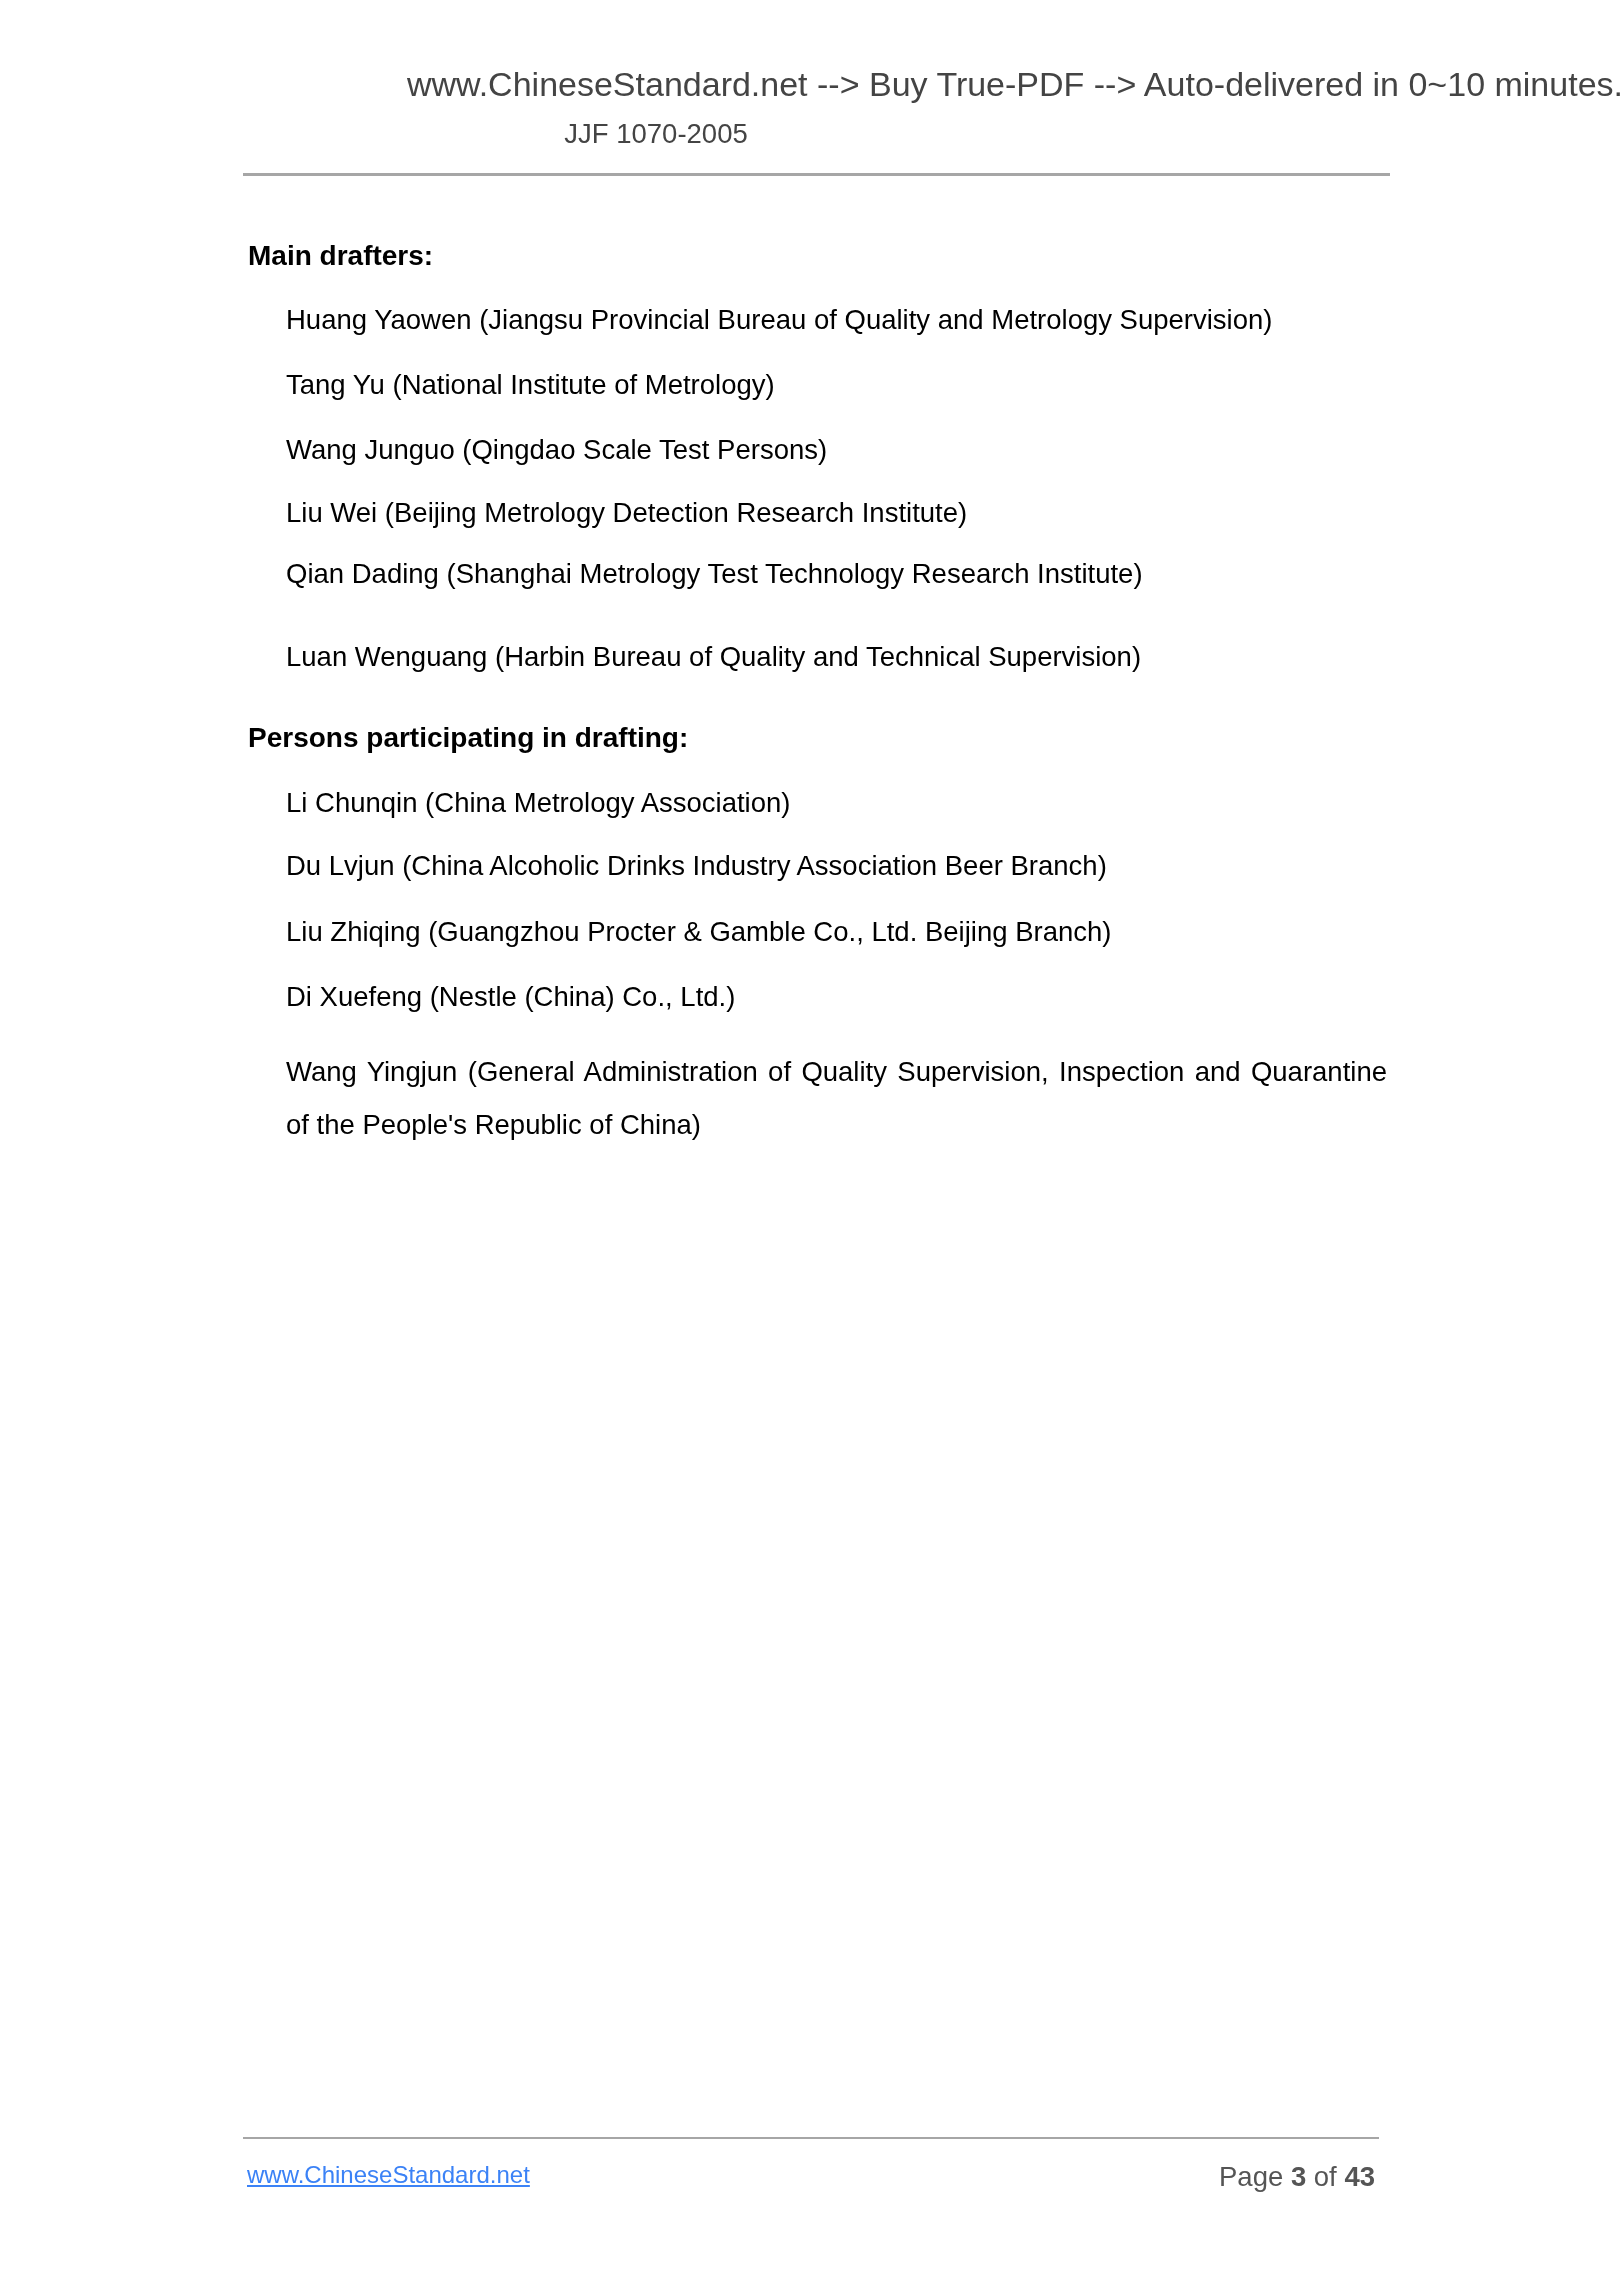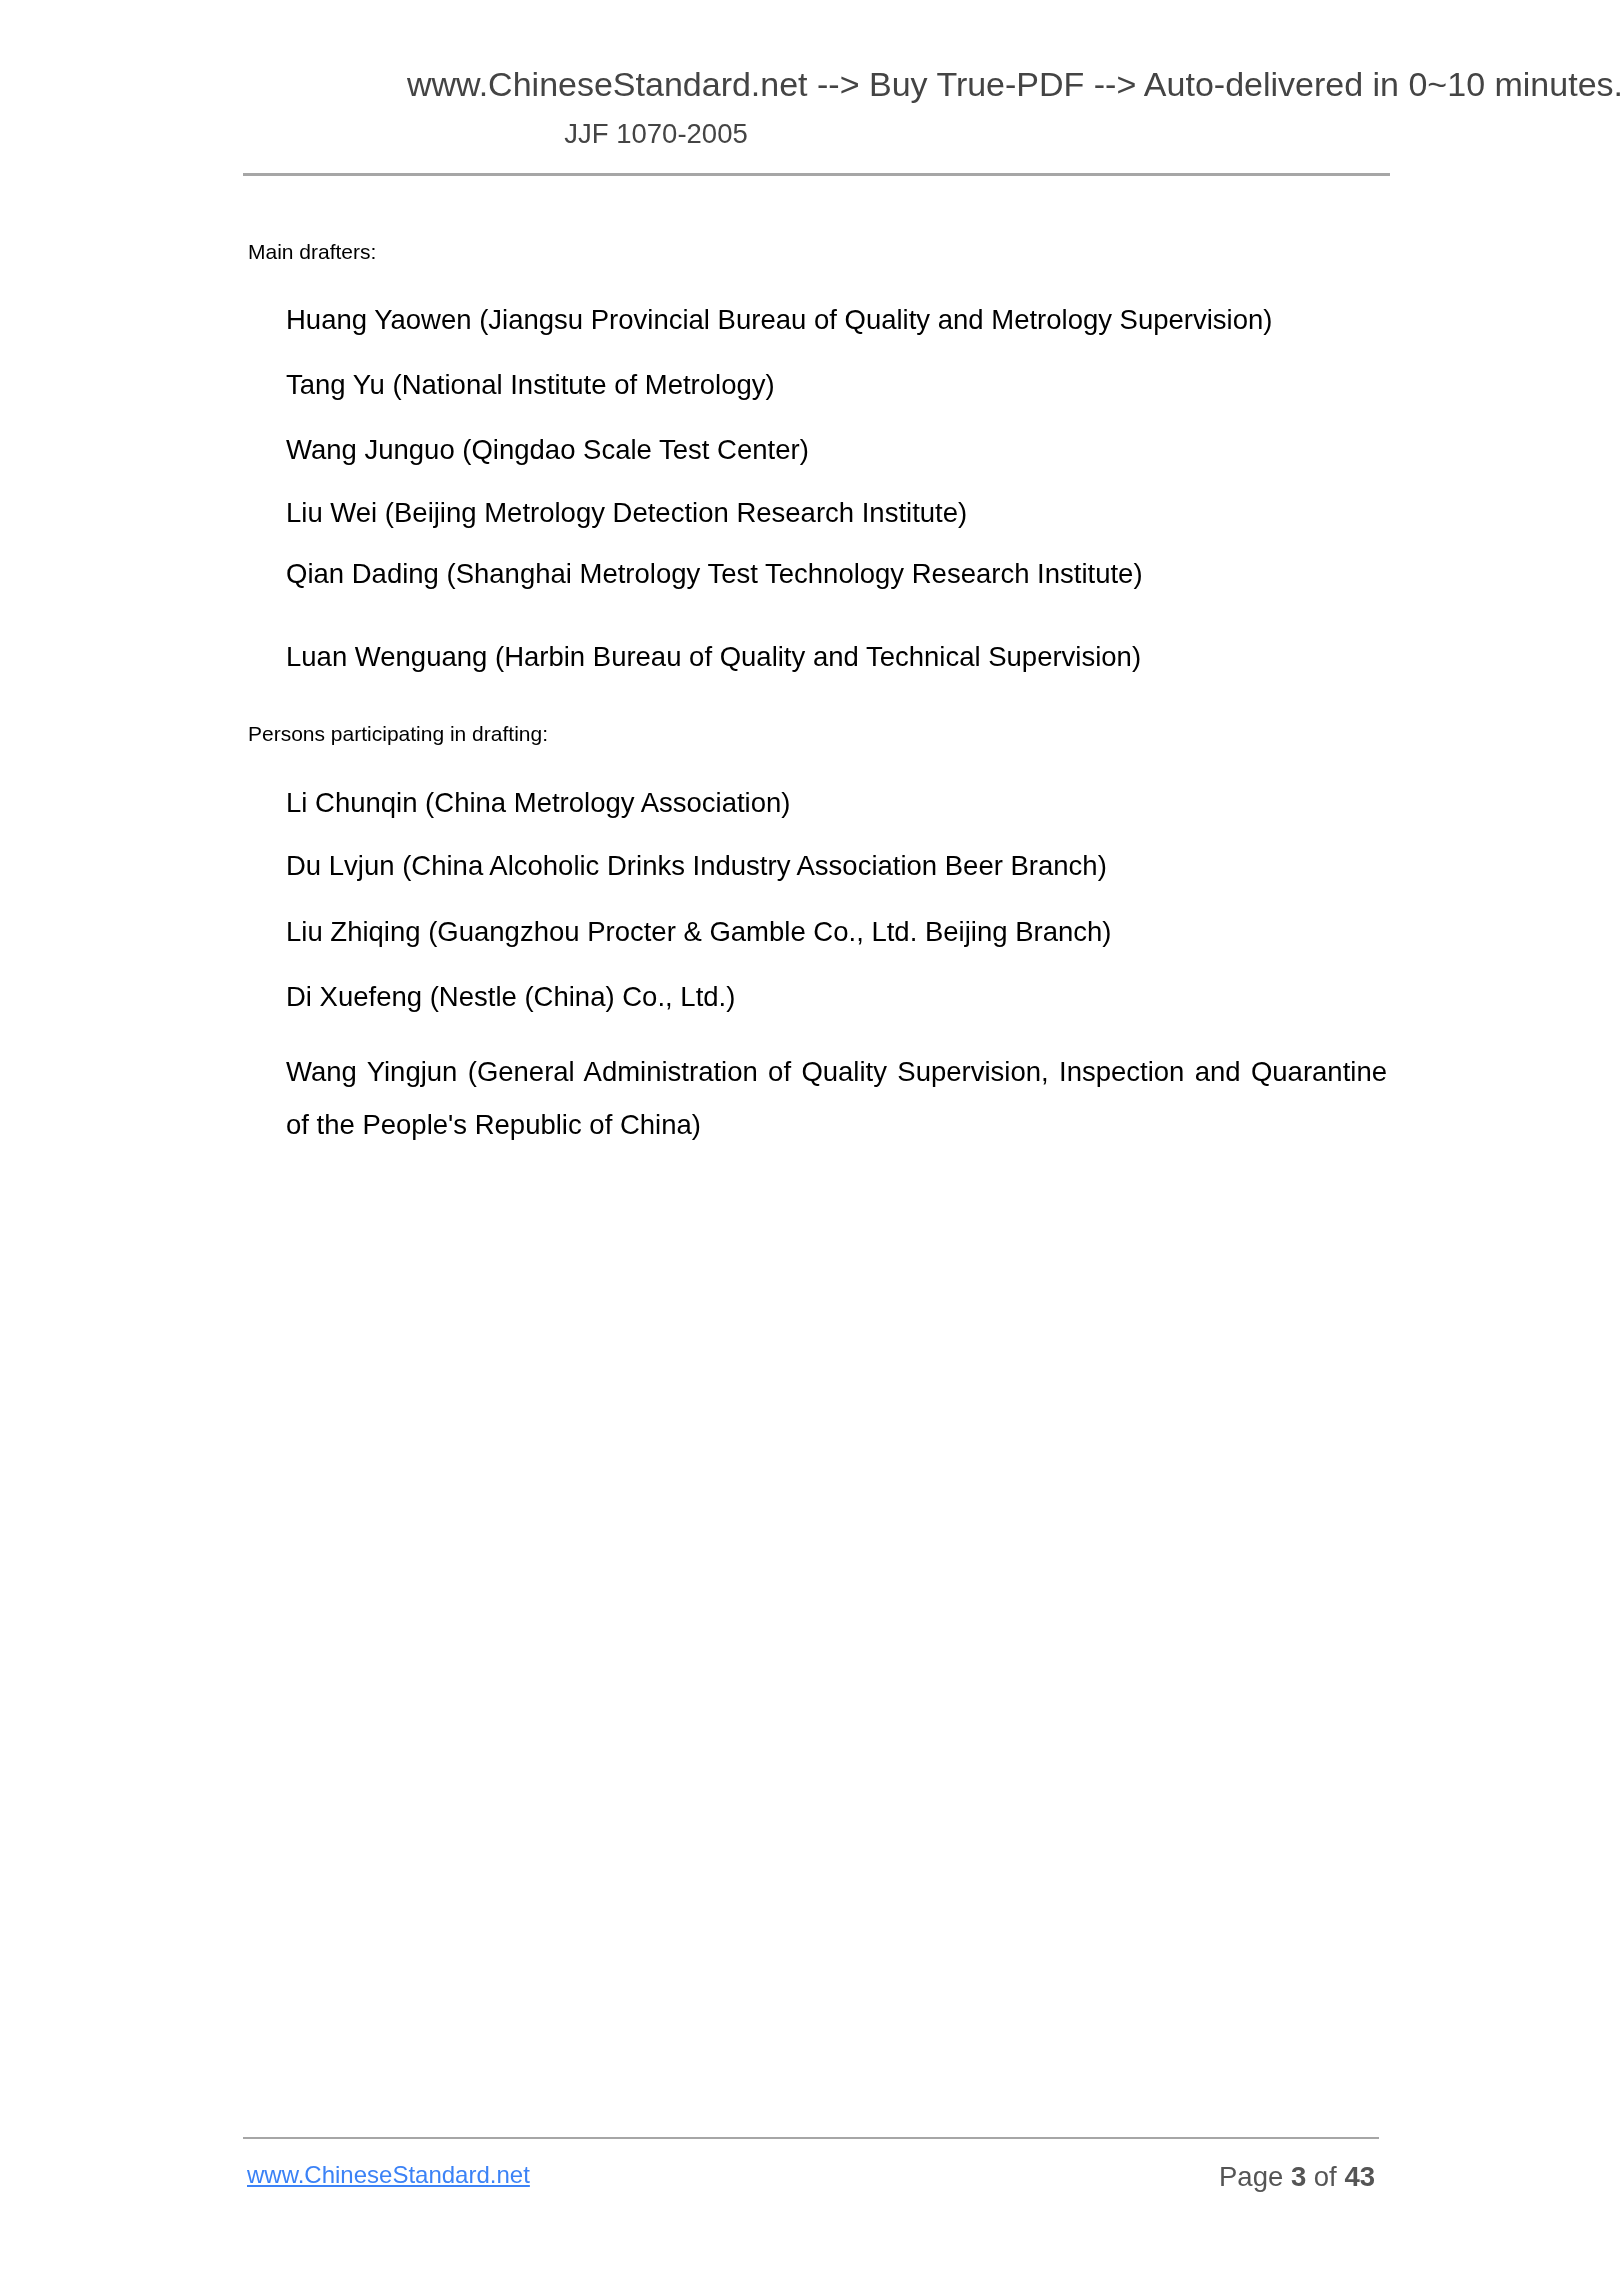--- a/index.html
+++ b/index.html
@@ -2,39 +2,39 @@
 <html style="font-size:13.3px"><head>
 <meta charset="utf-8">
 <style>
   html, body { margin:0; padding:0; background:#ffffff; }
   body { width:1623px; height:2295px; position:relative; overflow:hidden;
          font-family:"Liberation Sans", sans-serif; color:#000; }
   .abs { position:absolute; white-space:nowrap; }
   .hdr1 { left:0; width:1623px; text-align:right; top:65px; font-size:34px; color:#444; }
   .hdr2 { left:0; width:1312px; text-align:center; top:118px; font-size:27.5px; color:#444; }
   .rule { position:absolute; height:2.5px; background:#a6a6a6; }
-  .section-title { font-weight:normal; font-size:21px; }
+  .section-title { font-weight:bold; font-size:28px; }
   .item { font-size:27.5px; }
   .para { position:absolute; left:286px; width:1101px; font-size:27.5px; line-height:53px;
           text-align:justify; text-align-last:left; }
   .foot-link { font-size:24px; color:#3b82f6; text-decoration:underline; }
   .foot-page { font-size:27.5px; color:#555; }
   .foot-page b { color:#555; }
 </style>
 </head>
 <body>
 
 <div class="abs hdr1">www.ChineseStandard.net --&gt; Buy True-PDF --&gt; Auto-delivered in 0~10 minutes.</div>
 <div class="abs hdr2">JJF 1070-2005</div>
 <div class="rule" style="left:243px; width:1147px; top:173px;"></div>
 
 <div class="abs section-title" style="left:248px; top:240px;">Main drafters:</div>
 <div class="abs item" style="left:286px; top:304px;">Huang Yaowen (Jiangsu Provincial Bureau of Quality and Metrology Supervision)</div>
 <div class="abs item" style="left:286px; top:369px;">Tang Yu (National Institute of Metrology)</div>
-<div class="abs item" style="left:286px; top:434px;">Wang Junguo (Qingdao Scale Test Center)</div>
+<div class="abs item" style="left:286px; top:434px;">Wang Junguo (Qingdao Scale Test Persons)</div>
 <div class="abs item" style="left:286px; top:497px;">Liu Wei (Beijing Metrology Detection Research Institute)</div>
 <div class="abs item" style="left:286px; top:558px;text-align:right;">Qian Dading (Shanghai Metrology Test Technology Research Institute)</div>
 <div class="abs item" style="left:286px; top:626px;margin-top:15px;">Luan Wenguang (Harbin Bureau of Quality and Technical Supervision)</div>
 
 <div class="abs section-title" style="left:248px; top:722px;">Persons participating in drafting:</div>
 <div class="abs item" style="left:286px; top:787px;">Li Chunqin (China Metrology Association)</div>
 <div class="abs item" style="left:286px; top:850px;">Du Lvjun (China Alcoholic Drinks Industry Association Beer Branch)</div>
 <div class="abs item" style="left:286px; top:916px;">Liu Zhiqing (Guangzhou Procter &amp; Gamble Co., Ltd. Beijing Branch)</div>
 <div class="abs item" style="left:286px; top:981px;">Di Xuefeng (Nestle (China) Co., Ltd.)</div>
 <div class="para" style="top:1045px;">Wang Yingjun (General Administration of Quality Supervision, Inspection and Quarantine of the People's Republic of China)</div>

